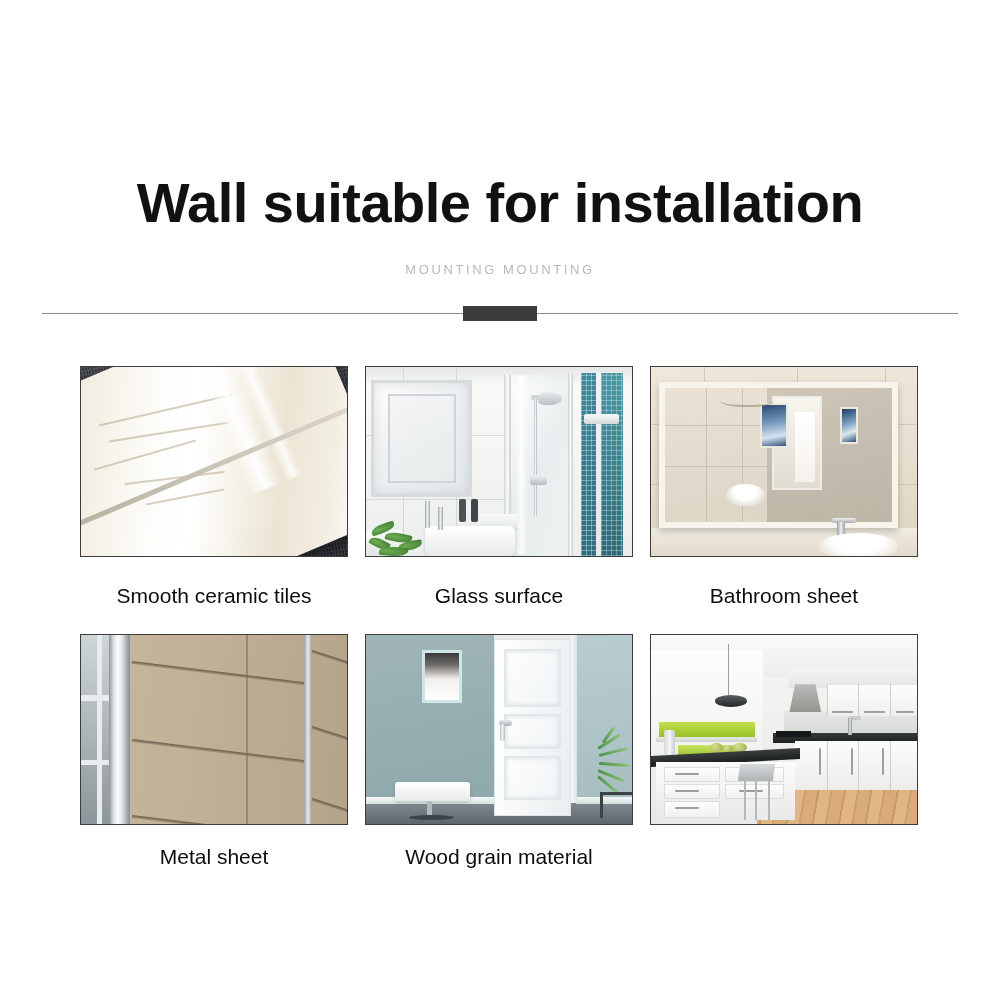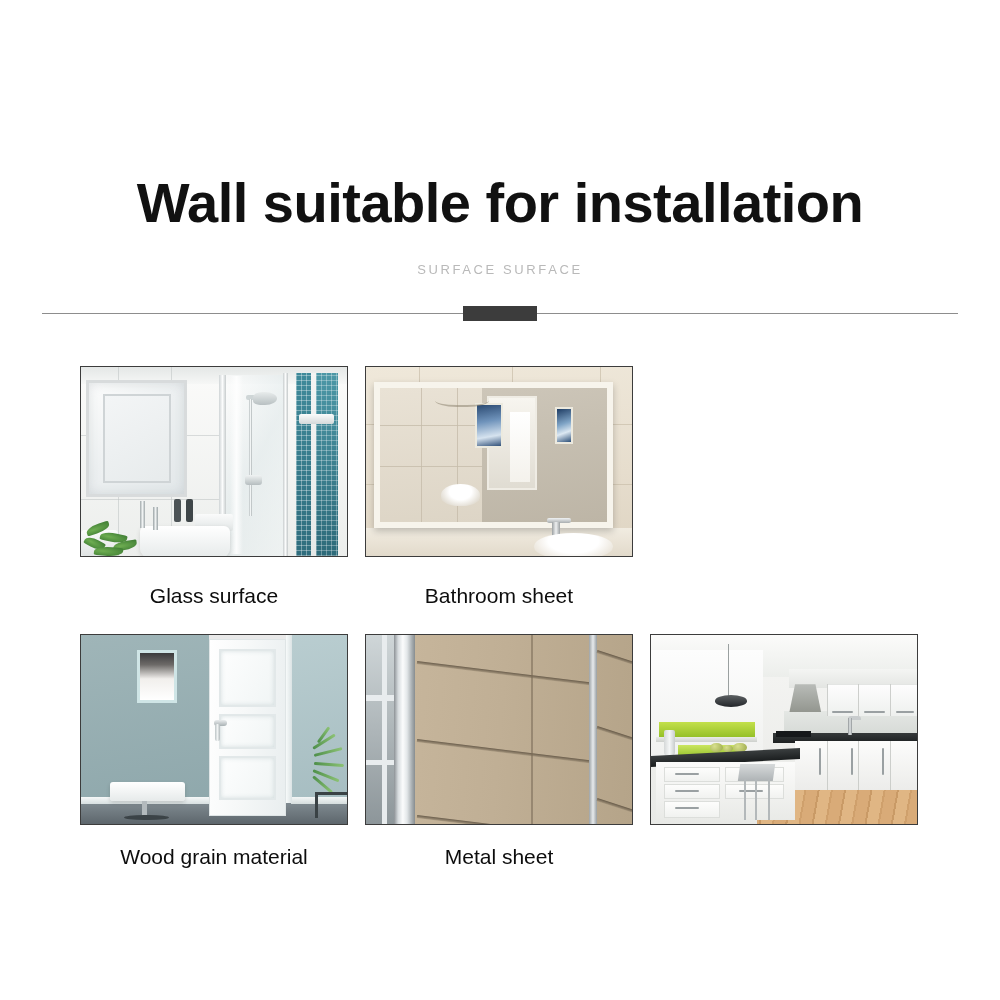--- a/index.html
+++ b/index.html
@@ -514,29 +514,47 @@
     left: 47%; top: 51%; width: 13%; height: 3%;
     background: #15181a;
   }
 </style>
 </head>
 <body>
 
 <div class="page">
 
   <div class="title">Wall suitable for installation</div>
-  <div class="subtitle">SURFACE  SURFACE</div>
+  <div class="subtitle">MOUNTING  MOUNTING</div>
 
   <div class="divider-wrap">
     <div class="divider-line"></div>
     <div class="divider-block"></div>
   </div>
 
   <div class="grid">
 
+    <div class="cell">
+      <div class="card">
+        <div class="scene">
+          <div class="tile-bg"></div>
+          <div class="tile-carpet"></div>
+          <div class="tile-slab"></div>
+          <div class="tile-vein" style="left:6%;top:22%;width:52%;transform:rotate(-13deg)"></div>
+          <div class="tile-vein" style="left:10%;top:34%;width:46%;transform:rotate(-9deg)"></div>
+          <div class="tile-vein" style="left:4%;top:46%;width:40%;transform:rotate(-16deg)"></div>
+          <div class="tile-vein" style="left:16%;top:58%;width:38%;transform:rotate(-7deg)"></div>
+          <div class="tile-vein" style="left:24%;top:68%;width:30%;transform:rotate(-11deg)"></div>
+          <div class="tile-gloss1"></div>
+          <div class="tile-gloss2"></div>
+          <div class="tile-edge"></div>
+        </div>
+      </div>
+      <div class="caption">Smooth ceramic tiles</div>
+    </div>
 
     <div class="cell">
       <div class="card">
         <div class="scene">
           <div class="gs-wall"></div>
           <div class="gs-ceiling"></div>
           <div class="gs-tileline" style="left:0;top:36%;width:52%;height:1px"></div>
           <div class="gs-tileline" style="left:0;top:70%;width:52%;height:1px"></div>
           <div class="gs-tileline" style="left:14%;top:0;width:1px;height:100%"></div>
           <div class="gs-tileline" style="left:34%;top:0;width:1px;height:100%"></div>
@@ -603,20 +621,43 @@
       </div>
       <div class="caption">Bathroom sheet</div>
     </div>
   </div>
 
   <div class="grid row2" style="top:634px">
 
     <div class="cell">
       <div class="card">
         <div class="scene">
+          <div class="ms-bg"></div>
+          <div class="ms-panelwall"></div>
+          <div class="ms-window"></div>
+          <div class="ms-winframe" style="left:0;top:32%;width:11%;height:3%"></div>
+          <div class="ms-winframe" style="left:0;top:66%;width:11%;height:3%"></div>
+          <div class="ms-winframe" style="left:6%;top:0;width:2%;height:100%"></div>
+          <div class="ms-column"></div>
+          <div class="ms-seam" style="left:19%;top:14%;width:66%;transform:rotate(7deg)"></div>
+          <div class="ms-seam" style="left:19%;top:55%;width:66%;transform:rotate(7deg)"></div>
+          <div class="ms-seam" style="left:19%;top:95%;width:66%;transform:rotate(7deg)"></div>
+          <div class="ms-vseam" style="left:62%;top:0;height:100%"></div>
+          <div class="ms-rcolumn"></div>
+          <div class="ms-seam" style="left:87%;top:8%;width:14%;transform:rotate(18deg)"></div>
+          <div class="ms-seam" style="left:87%;top:48%;width:14%;transform:rotate(18deg)"></div>
+          <div class="ms-seam" style="left:87%;top:86%;width:14%;transform:rotate(18deg)"></div>
+        </div>
+      </div>
+      <div class="caption">Metal sheet</div>
+    </div>
+
+    <div class="cell">
+      <div class="card">
+        <div class="scene">
           <div class="wd-wall"></div>
           <div class="wd-wall-right"></div>
           <div class="wd-floor"></div>
           <div class="wd-baseboard"></div>
           <div class="wd-baseboard-r"></div>
           <div class="wd-doorjamb"></div>
           <div class="wd-door">
             <div class="wd-panel" style="left:12%;top:5%;width:76%;height:33%"></div>
             <div class="wd-panel" style="left:12%;top:42%;width:76%;height:20%"></div>
             <div class="wd-panel" style="left:12%;top:66%;width:76%;height:25%"></div>
@@ -634,43 +675,20 @@
             <div class="wd-leaf" style="left:12%;top:30%;width:78%;transform:rotate(-14deg)"></div>
             <div class="wd-leaf" style="left:12%;top:42%;width:80%;transform:rotate(4deg)"></div>
             <div class="wd-leaf" style="left:10%;top:52%;width:74%;transform:rotate(22deg)"></div>
             <div class="wd-leaf" style="left:8%;top:62%;width:66%;transform:rotate(40deg)"></div>
             <div class="wd-leaf" style="left:22%;top:12%;width:52%;transform:rotate(-54deg)"></div>
           </div>
           <div class="wd-chair"></div>
         </div>
       </div>
       <div class="caption">Wood grain material</div>
-    </div>
-
-    <div class="cell">
-      <div class="card">
-        <div class="scene">
-          <div class="ms-bg"></div>
-          <div class="ms-panelwall"></div>
-          <div class="ms-window"></div>
-          <div class="ms-winframe" style="left:0;top:32%;width:11%;height:3%"></div>
-          <div class="ms-winframe" style="left:0;top:66%;width:11%;height:3%"></div>
-          <div class="ms-winframe" style="left:6%;top:0;width:2%;height:100%"></div>
-          <div class="ms-column"></div>
-          <div class="ms-seam" style="left:19%;top:14%;width:66%;transform:rotate(7deg)"></div>
-          <div class="ms-seam" style="left:19%;top:55%;width:66%;transform:rotate(7deg)"></div>
-          <div class="ms-seam" style="left:19%;top:95%;width:66%;transform:rotate(7deg)"></div>
-          <div class="ms-vseam" style="left:62%;top:0;height:100%"></div>
-          <div class="ms-rcolumn"></div>
-          <div class="ms-seam" style="left:87%;top:8%;width:14%;transform:rotate(18deg)"></div>
-          <div class="ms-seam" style="left:87%;top:48%;width:14%;transform:rotate(18deg)"></div>
-          <div class="ms-seam" style="left:87%;top:86%;width:14%;transform:rotate(18deg)"></div>
-        </div>
-      </div>
-      <div class="caption">Metal sheet</div>
     </div>
 
     <div class="cell">
       <div class="card">
         <div class="scene">
           <div class="kt-bg"></div>
           <div class="kt-ceiling"></div>
           <div class="kt-upper-band"></div>
           <div class="kt-wall-left"></div>
           <div class="kt-floor"></div>

